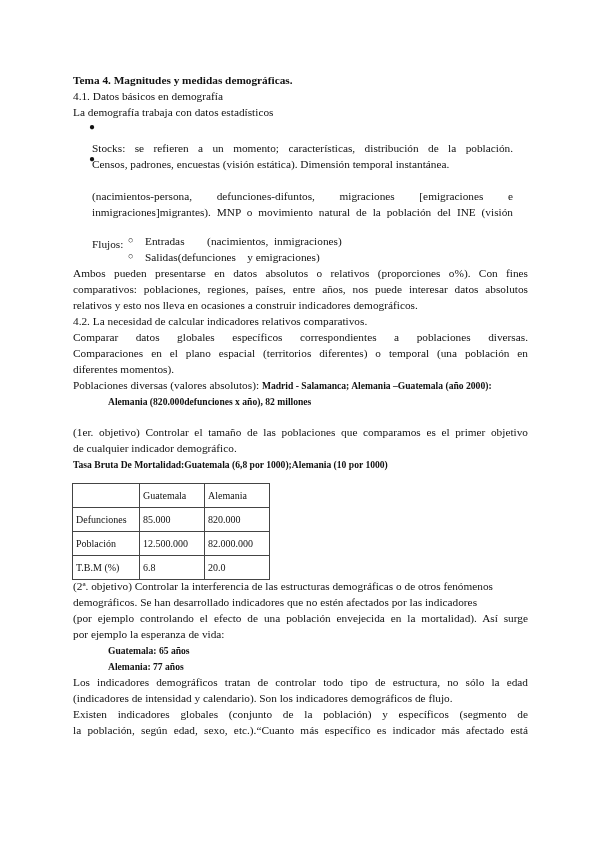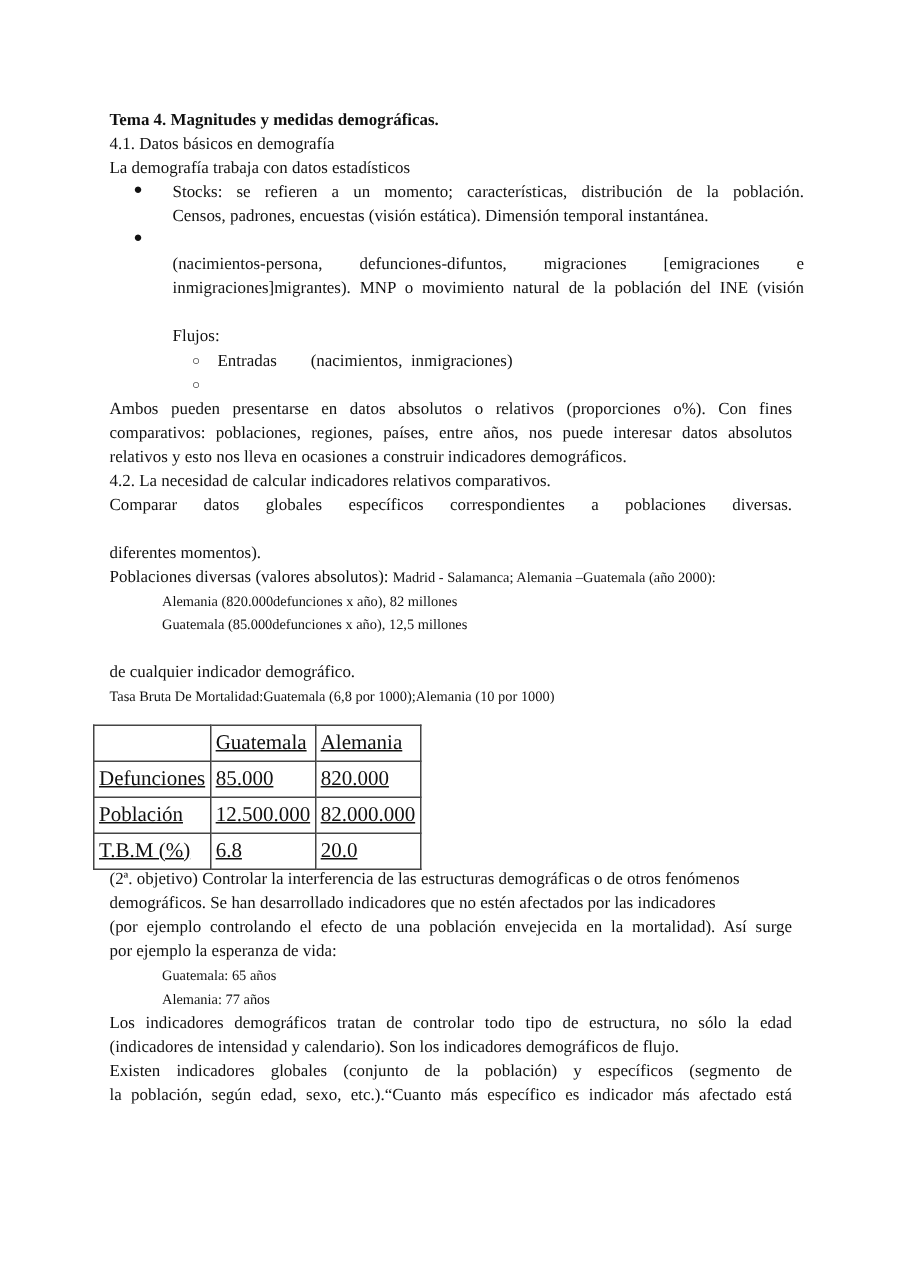--- a/index.html
+++ b/index.html
@@ -2,26 +2,26 @@
 <html><head>
 <meta charset="utf-8">
 <style>
   html, body { margin:0; padding:0; background:#ffffff; }
   body { width:600px; height:848px; position:relative; overflow:hidden;
          font-family:"Liberation Serif","DejaVu Serif",serif; color:#111; }
   .page { position:absolute; left:0; top:0; width:600px; height:848px; }
   .line { position:absolute; left:73px; white-space:nowrap; font-size:11.3px; line-height:16px; }
   .just { width:455px; text-align:justify; text-align-last:justify; white-space:normal; }
   .bold { font-weight:bold; }
-  .small { font-size:9.6px; }
+  .small { font-size:9.6px;font-weight:bold; }
   .bullet { position:absolute; left:89px; font-size:10px; }
-  .ind1 { left:115px; }
+  .ind1 { left:92px;margin-top:20px; }
   .circ { position:absolute; left:128px; font-size:9px; }
   .ind2 { left:145px; }
-  table.t { position:absolute; left:62px; top:483px; border-collapse:collapse; font-size:14px;text-decoration:underline; }
+  table.t { position:absolute; left:72px; top:483px; border-collapse:collapse; font-size:10px; }
   table.t td { border:1px solid #444; padding:0 3px; height:23px; vertical-align:middle; }
   .c1 { width:60px; } .c2 { width:58px; } .c3 { width:58px;margin-left:43px; }
 </style>
 </head>
 <body>
 
 <div class="page">
 
   <div class="line bold" style="top:72px">Tema 4. Magnitudes y medidas demográficas.</div>
   <div class="line" style="top:88px">4.1. Datos básicos en demografía</div>
@@ -32,36 +32,38 @@
   <div class="line ind1" style="top:136px">Censos, padrones, encuestas (visión estática). Dimensión temporal instantánea.</div>
 
   <span class="bullet" style="top:153px">●</span>
   <div class="line ind1 just" style="top:168px;width:421px">(nacimientos-persona, defunciones-difuntos, migraciones [emigraciones e</div>
   <div class="line ind1 just" style="top:184px;width:421px">inmigraciones]migrantes). MNP o movimiento natural de la población del INE (visión</div>
   <div class="line ind1" style="top:216px">Flujos:</div>
 
   <span class="circ" style="top:235px">○</span>
   <div class="line ind2" style="top:233px;white-space:pre">Entradas        (nacimientos,  inmigraciones)</div>
   <span class="circ" style="top:251px">○</span>
+  <div class="line ind2" style="top:249px;white-space:pre">Salidas(defunciones    y emigraciones)</div>
 
   <div class="line just" style="top:265px">Ambos pueden presentarse en datos absolutos o relativos (proporciones o%). Con fines</div>
   <div class="line just" style="top:281px">comparativos: poblaciones, regiones, países, entre años, nos puede interesar datos absolutos</div>
   <div class="line" style="top:297px">relativos y esto nos lleva en ocasiones a construir indicadores demográficos.</div>
 
   <div class="line" style="top:313px">4.2. La necesidad de calcular indicadores relativos comparativos.</div>
 
   <div class="line just" style="top:329px">Comparar datos globales específicos correspondientes a poblaciones diversas.</div>
+  <div class="line just" style="top:345px">Comparaciones en el plano espacial (territorios diferentes) o temporal (una población en</div>
   <div class="line" style="top:361px">diferentes momentos).</div>
 
   <div class="line" style="top:377px">
     <span>Poblaciones diversas (valores absolutos): </span><span class="small">Madrid - Salamanca; Alemania –Guatemala (año 2000):</span>
   </div>
   <div class="line small" style="left:108px;top:394px">Alemania (820.000defunciones x año), 82 millones</div>
-  <div class="line small" style="left:108px;top:409px">Guatemala (85.000defunciones x año), 12,5 millones</div>
 
+  <div class="line just" style="top:424px">(1er. objetivo) Controlar el tamaño de las poblaciones que comparamos es el primer objetivo</div>
   <div class="line" style="top:440px">de cualquier indicador demográfico.</div>
   <div class="line small" style="top:457px">Tasa Bruta De Mortalidad:Guatemala (6,8 por 1000);Alemania (10 por 1000)</div>
 
   <table class="t">
     <tbody>
         <tr>
       <td class="c1"></td>
       <td class="c2">Guatemala</td>
       <td class="c3">Alemania</td>
     </tr>

